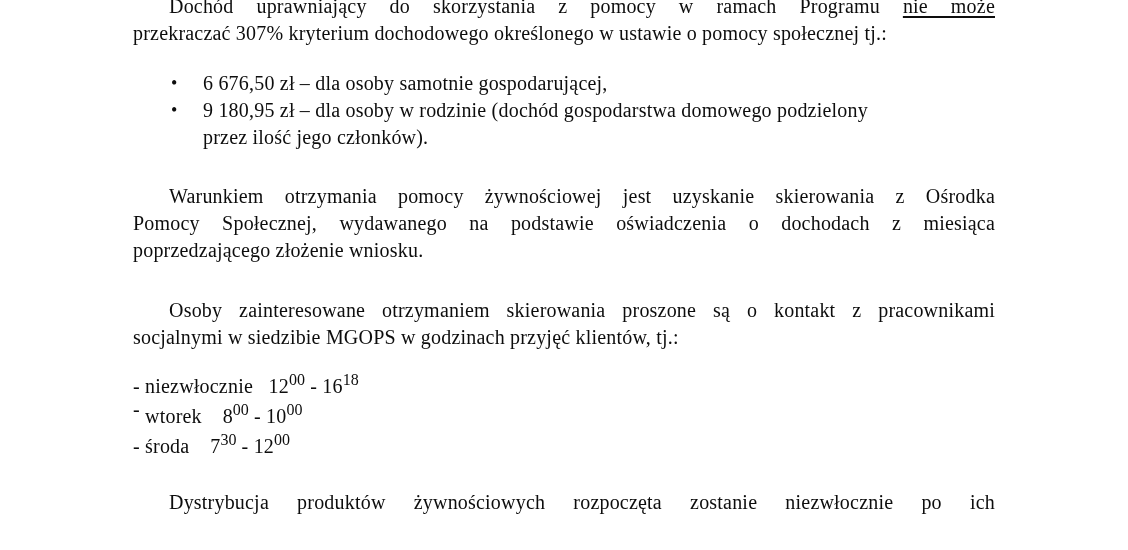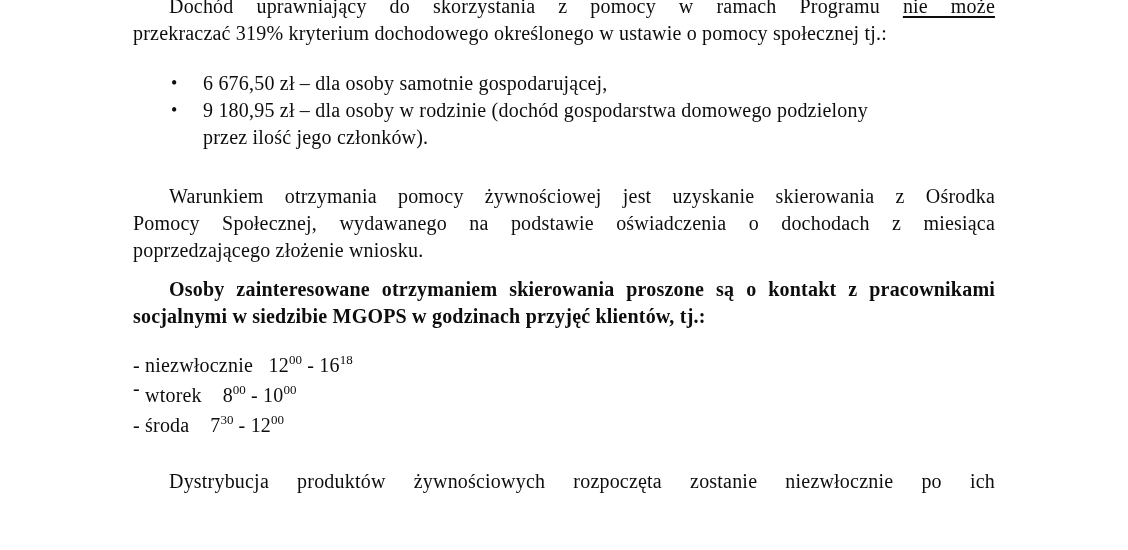--- a/index.html
+++ b/index.html
@@ -44,45 +44,45 @@
     padding-left: 70px;
     line-height: 27px;
   }
   .bullets .marker {
     position: absolute;
     left: 38px;
     top: 0;
     font-size: 18px;
   }
   .para2 { margin-top: 32px; }
-  .para3 { margin-top: 12px; font-weight: bold; }
+  .para3 { margin-top: 33px; }
   .schedule { margin-top: 20px; }
   .sched-row {
     line-height: 30px;
     white-space: pre;
   }
   .sched-row sup {
-    font-size: 13px;
+    font-size: 16px;
     line-height: 0;
     letter-spacing: 0;
   }
   .dash-raised {
     position: relative;
     top: -7px;
   }
   .para4 { margin-top: 28px; }
 </style>
 </head>
 <body>
 
 <div class="doc">
 
   <div>
     <div class="line just indent"><span>Dochód uprawniający do skorzystania z pomocy w ramach Programu</span> <span class="u">nie może</span></div>
-    <div class="line">przekraczać 319% kryterium dochodowego określonego w ustawie o pomocy społecznej tj.:</div>
+    <div class="line">przekraczać 307% kryterium dochodowego określonego w ustawie o pomocy społecznej tj.:</div>
   </div>
 
   <ul class="bullets">
     <li><span class="marker">•</span><span>6 676,50 zł – dla osoby samotnie gospodarującej,</span></li>
     <li><span class="marker">•</span><span>9 180,95 zł – dla osoby w rodzinie (dochód gospodarstwa domowego podzielony</span><br><span>przez ilość jego członków).</span></li>
   </ul>
 
   <div class="para2">
     <div class="line just indent">Warunkiem otrzymania pomocy żywnościowej jest uzyskanie skierowania z Ośrodka</div>
     <div class="line just">Pomocy Społecznej, wydawanego na podstawie oświadczenia o dochodach z miesiąca</div>

